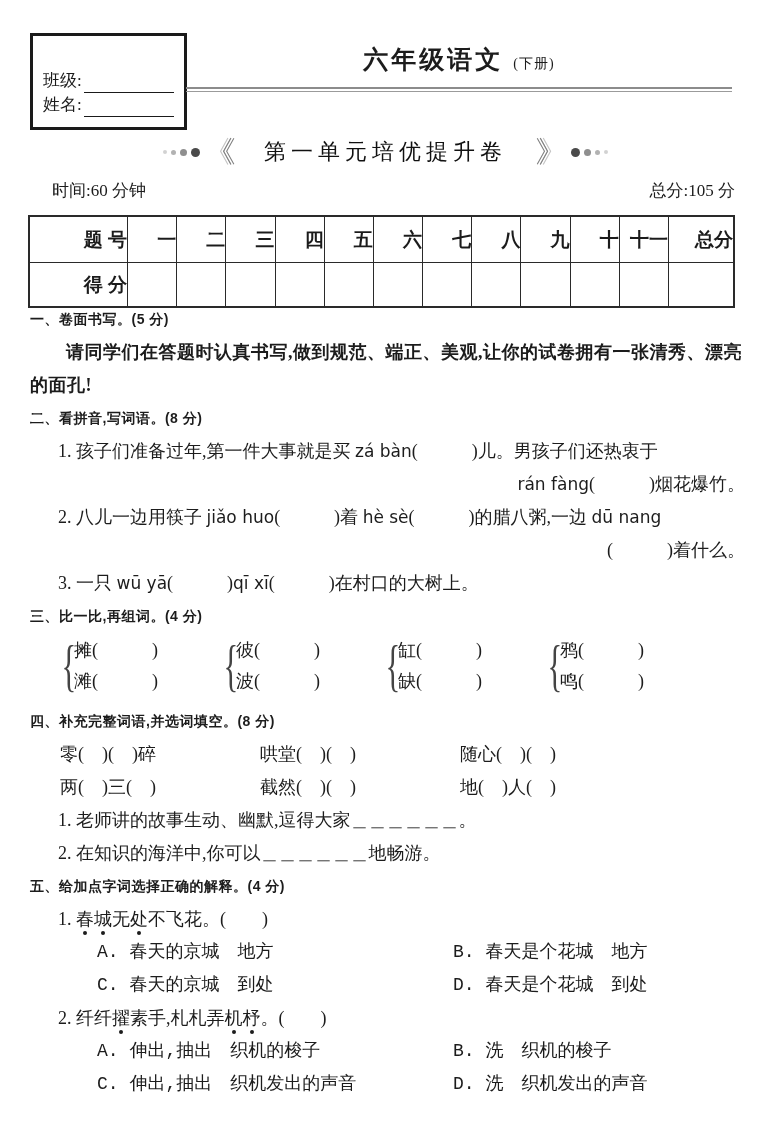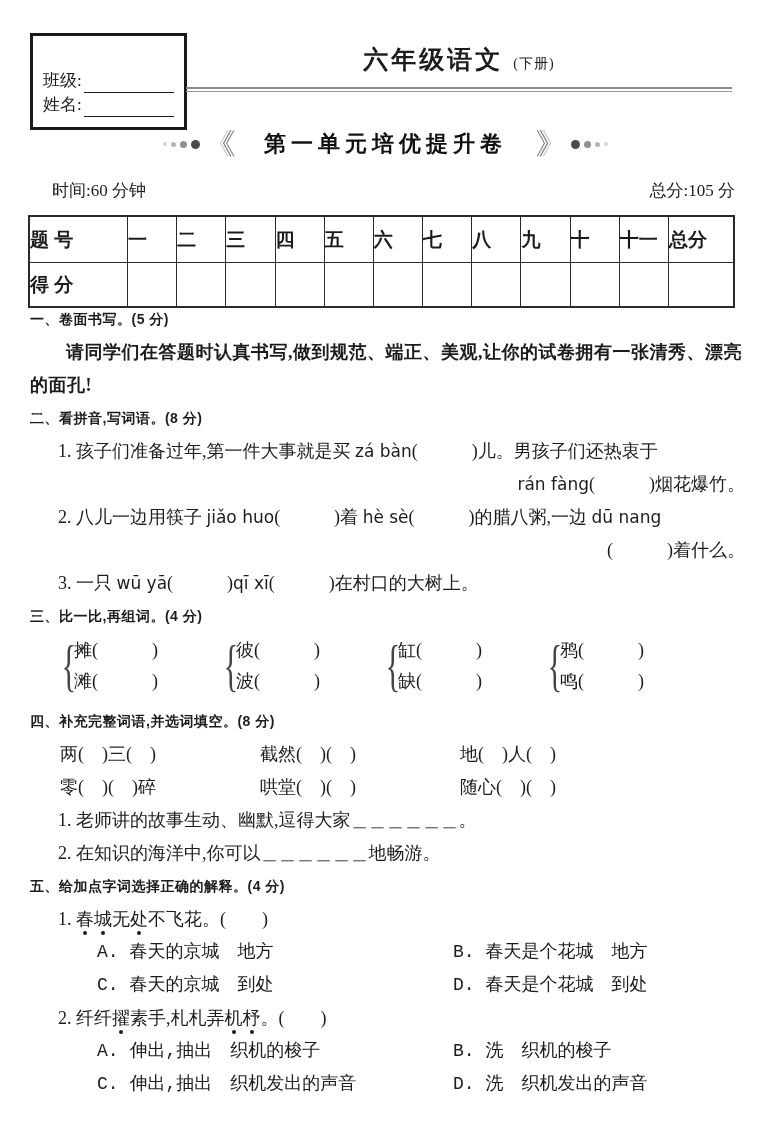--- a/index.html
+++ b/index.html
@@ -15,40 +15,40 @@
 
   .masthead{position:absolute;left:186px;top:44px;width:546px;text-align:center;}
   .book-title{font-family:"Liberation Sans","DejaVu Sans",sans-serif;font-weight:700;
               font-size:25px;letter-spacing:3px;line-height:30px;}
   .book-vol{font-family:"Liberation Serif","DejaVu Serif",serif;font-weight:400;
             font-size:14px;letter-spacing:1px;}
   .dbl-rule{margin-top:8px;height:2px;border-top:2px solid #8c8c8c;border-bottom:1.5px solid #9b9b9b;}
 
   .banner{position:absolute;top:129px;left:0;width:100%;display:flex;
           align-items:center;justify-content:center;}
-  .exam-title{font-family:"Liberation Sans","DejaVu Sans",sans-serif;font-weight:700;
-              font-size:22px;letter-spacing:5px;margin:0 28px;color:#111;}
+  .exam-title{font-family:"Liberation Sans","DejaVu Sans",sans-serif;font-weight:400;
+              font-size:22px;letter-spacing:5px;margin:8px 28px;color:#111;}
   .chev{font-size:30px;color:#808080;line-height:30px;font-family:"Liberation Serif",serif;}
   .chev-l{text-shadow:-3px 0 0 #c4c4c4;}
   .chev-r{text-shadow:3px 0 0 #c4c4c4;}
   .dots{display:flex;align-items:center;gap:4px;margin:0 6px;}
   .dots i{display:block;border-radius:50%;}
   .d1{width:4px;height:4px;background:#d2d2d2;}
   .d2{width:5px;height:5px;background:#b2b2b2;}
   .d3{width:7px;height:7px;background:#8f8f8f;}
   .d4{width:9px;height:9px;background:#4a4a4a;}
 
   .meta-row{position:absolute;top:179px;left:52px;right:36px;display:flex;
             justify-content:space-between;font-size:17px;}
 
   
   .score-table{position:absolute;top:215px;left:28px;width:707px;border-collapse:collapse;
                table-layout:fixed;font-family:"Liberation Sans","DejaVu Sans",sans-serif;}
   .score-table td,.score-table th{border:1.5px solid #2a2a2a;font-size:19px;font-weight:600;
-               text-align:left;padding:0;color:#1b1b1b;}
+               text-align:right;padding:0;color:#1b1b1b;}
   .score-table tr:first-child td,.score-table tr:first-child th{height:45px;}
   .score-table tr:last-child td,.score-table tr:last-child th{height:43px;}
   .score-table{border:2px solid #2a2a2a;}
   .col-label{width:97px;}
   .col-total{width:64px;}
 
   
   .content{position:absolute;top:303px;left:30px;width:715px;font-size:18px;}
   .sec-title{font-family:"Liberation Sans","DejaVu Sans",sans-serif;font-weight:700;
              font-size:14px;line-height:33px;letter-spacing:0.5px;}
@@ -205,28 +205,28 @@
               <div class="wline">鸣(　　　)</div>
             </div>
           </div>
         </div>
     </div>
 
     <div>
       <div class="sec-title mt8">四、补充完整词语,并选词填空。(8 分)</div>
       <div id="q4-rows">
           <div class="word-row">
+            <span>零(　)(　)碎</span>
+            <span>哄堂(　)(　)</span>
+            <span>随心(　)(　)</span>
+          </div>
+          <div class="word-row">
             <span>两(　)三(　)</span>
             <span>截然(　)(　)</span>
             <span>地(　)人(　)</span>
-          </div>
-          <div class="word-row">
-            <span>零(　)(　)碎</span>
-            <span>哄堂(　)(　)</span>
-            <span>随心(　)(　)</span>
           </div>
         </div>
       <div id="q4-items">
           <div class="line item">1. 老师讲的故事生动、幽默,逗得大家＿＿＿＿＿＿。</div>
           <div class="line item">2. 在知识的海洋中,你可以＿＿＿＿＿＿地畅游。</div>
         </div>
     </div>
 
     <div>
       <div class="sec-title">五、给加点字词选择正确的解释。(4 分)</div>

